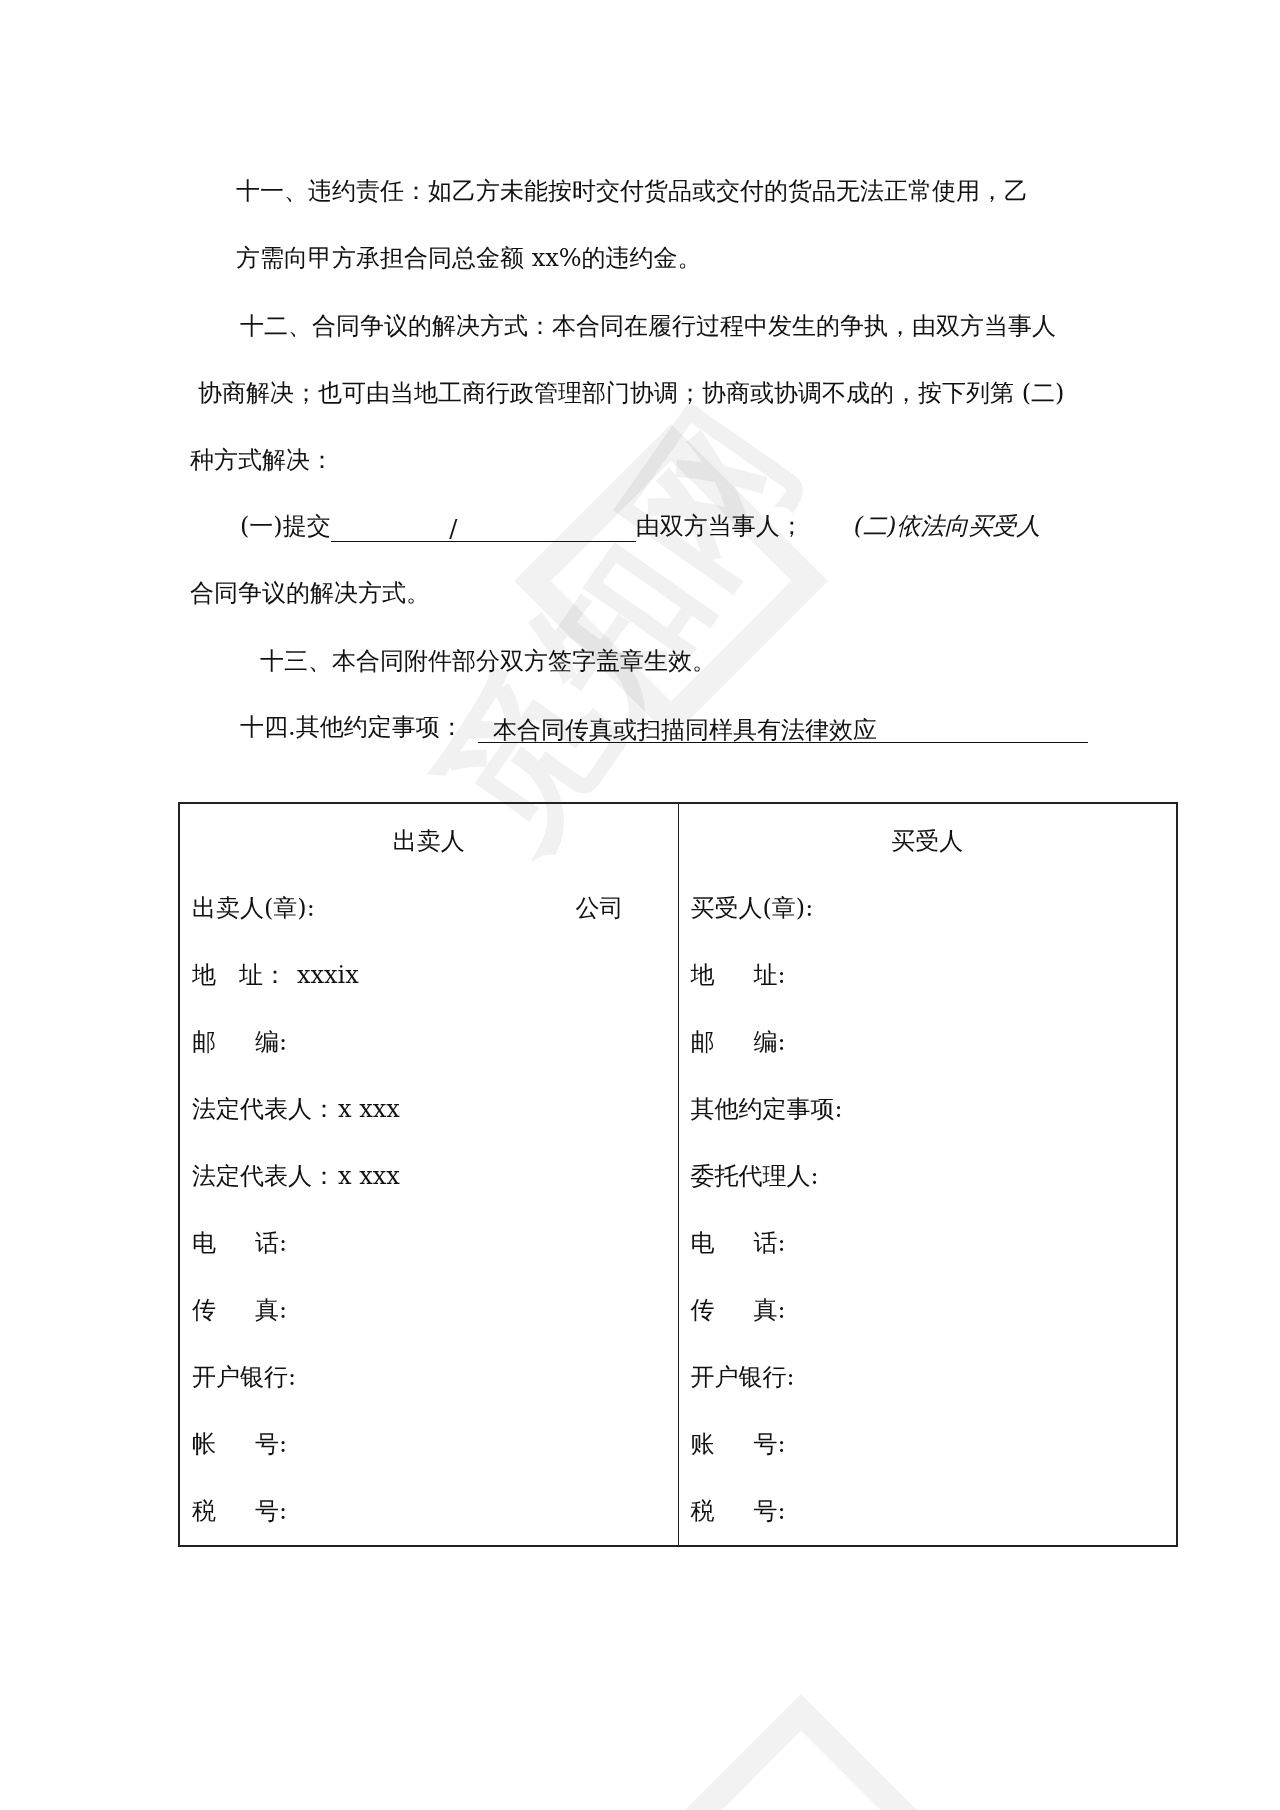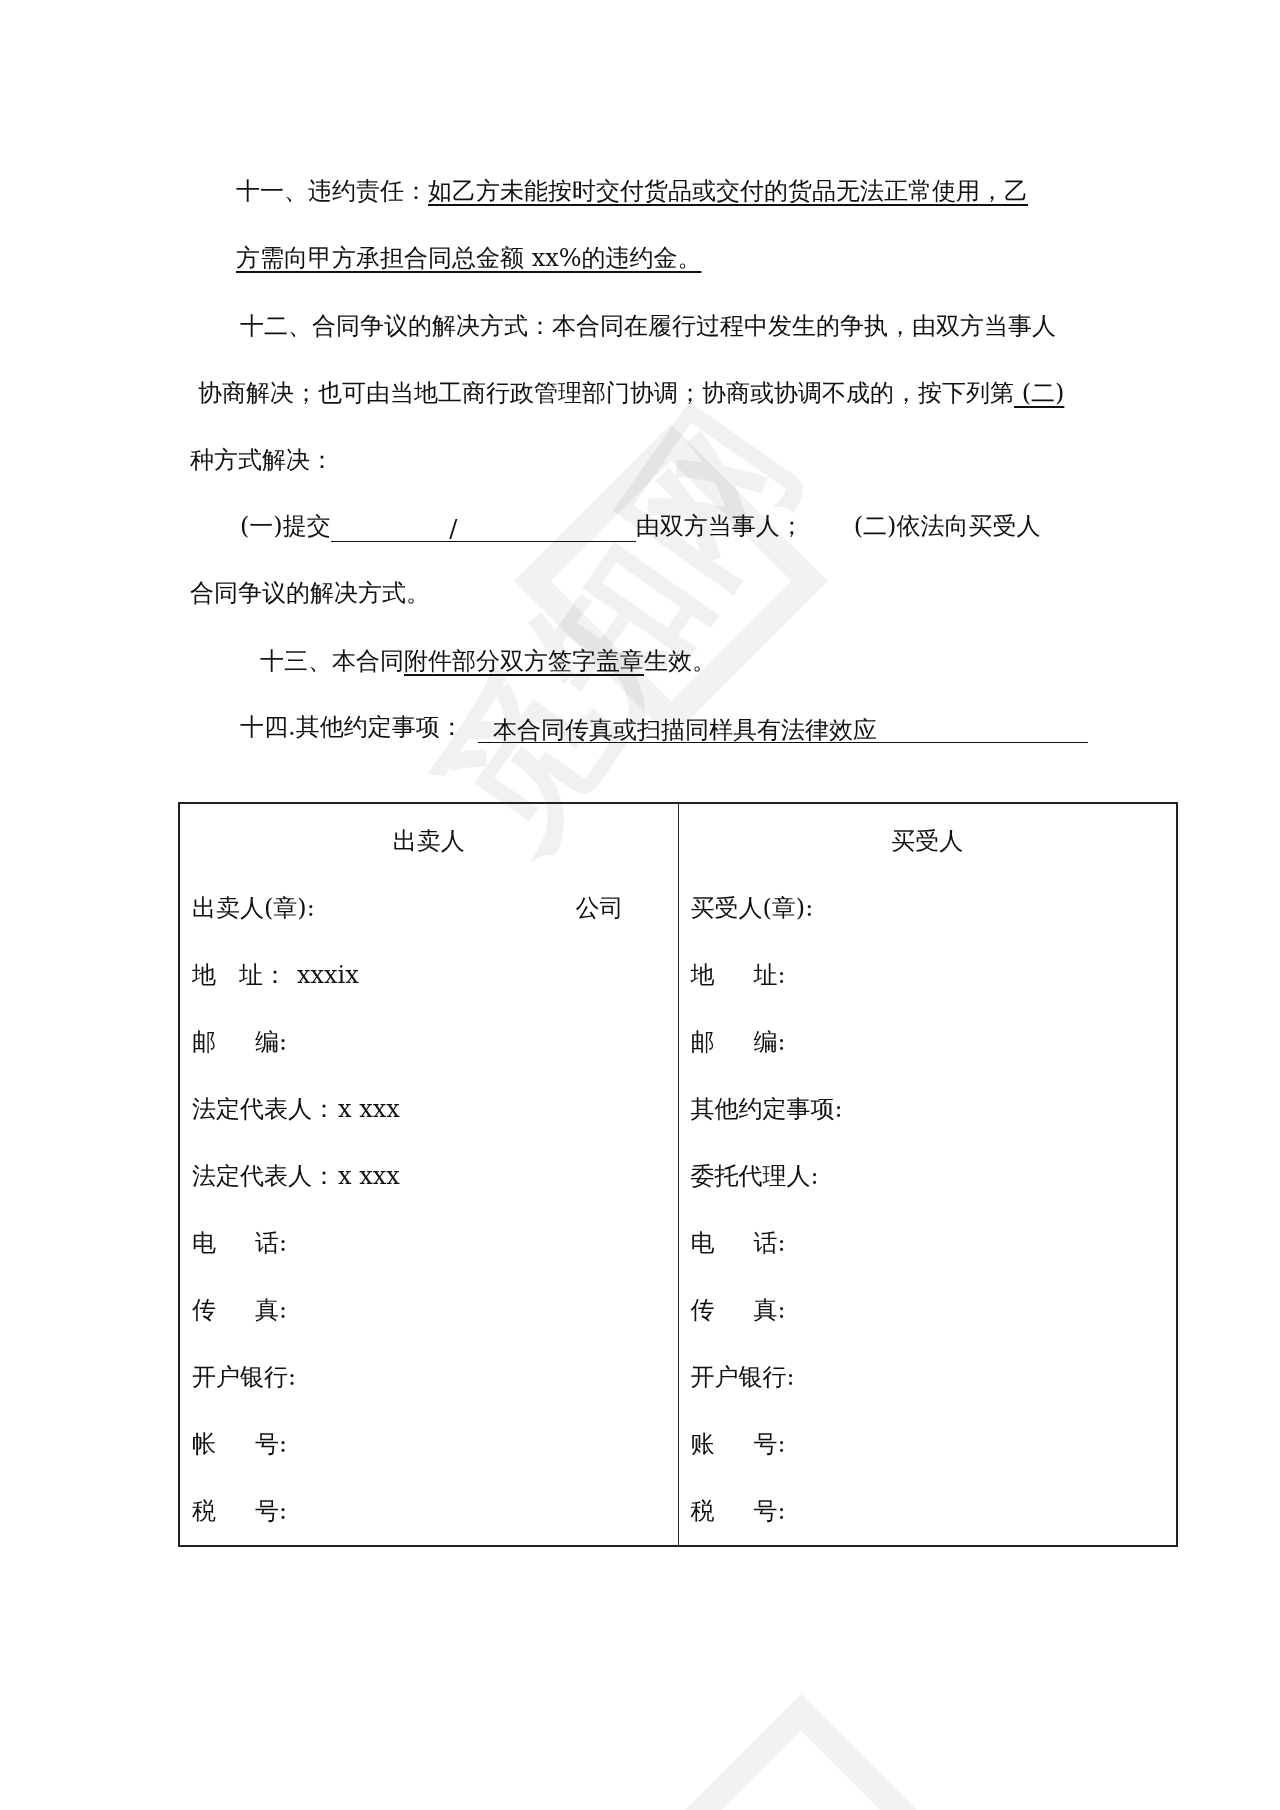--- a/index.html
+++ b/index.html
@@ -4,21 +4,21 @@
 <style>
   html, body { margin: 0; padding: 0; background: #ffffff; }
   body {
     width: 1280px; height: 1810px; position: relative; overflow: hidden;
     font-family: "DejaVu Serif", "Liberation Serif", serif;
     color: #111111;
   }
   .line {
     position: absolute; font-size: 24px; line-height: 32px; white-space: nowrap;
   }
-  .u { text-decoration: underline; text-underline-offset: 5px; text-decoration-thickness: 1.5px; }
+  .u { text-underline-offset: 5px; text-decoration-thickness: 1.5px; }
   .blank {
     display: inline-block; border-bottom: 1.5px solid #111; height: 28px; vertical-align: bottom;
     text-align: center;
   }
   .watermark {
     position: absolute; color: #000; opacity: 0.05; font-family: "DejaVu Sans", sans-serif;
     font-weight: bold; font-size: 160px; transform: rotate(-55deg); white-space: nowrap;
     pointer-events: none;
   }
   .wm-diamond {
@@ -56,21 +56,21 @@
 <div class="line" style="left:240px; top:310px;">
   <span>十二、合同争议的解决方式：本合同在履行过程中发生的争执，由双方当事人</span>
 </div>
 <div class="line" style="left:190px; top:377px;margin-left:8px;">
   <span>协商解决；也可由当地工商行政管理部门协调；协商或协调不成的，按下列第</span><span class="u"> (二)</span>
 </div>
 <div class="line" style="left:190px; top:444px;">
   <span>种方式解决：</span>
 </div>
 <div class="line" style="left:240px; top:510px;">
-  <span>(一)提交</span><span class="blank" style="width:305px;"><span style="position:relative; left:-30px;">/</span></span><span>由双方当事人；</span><span style="margin-left:50px;">(二)依法向买受人</span>
+  <span>(一)提交</span><span class="blank" style="width:305px;"><span style="position:relative; left:-30px;">/</span></span><span>由双方当事人；</span><span style="margin-left:50px;font-style:italic;">(二)依法向买受人</span>
 </div>
 <div class="line" style="left:190px; top:577px;">
   <span>合同争议的解决方式。</span>
 </div>
 
 <div class="line" style="left:236px; top:645px;margin-left:24px;">
   <span>十三、本合同</span><span class="u">附件部分双方签字盖章</span><span>生效。</span>
 </div>
 
 <div class="line" style="left:240px; top:711px;">

